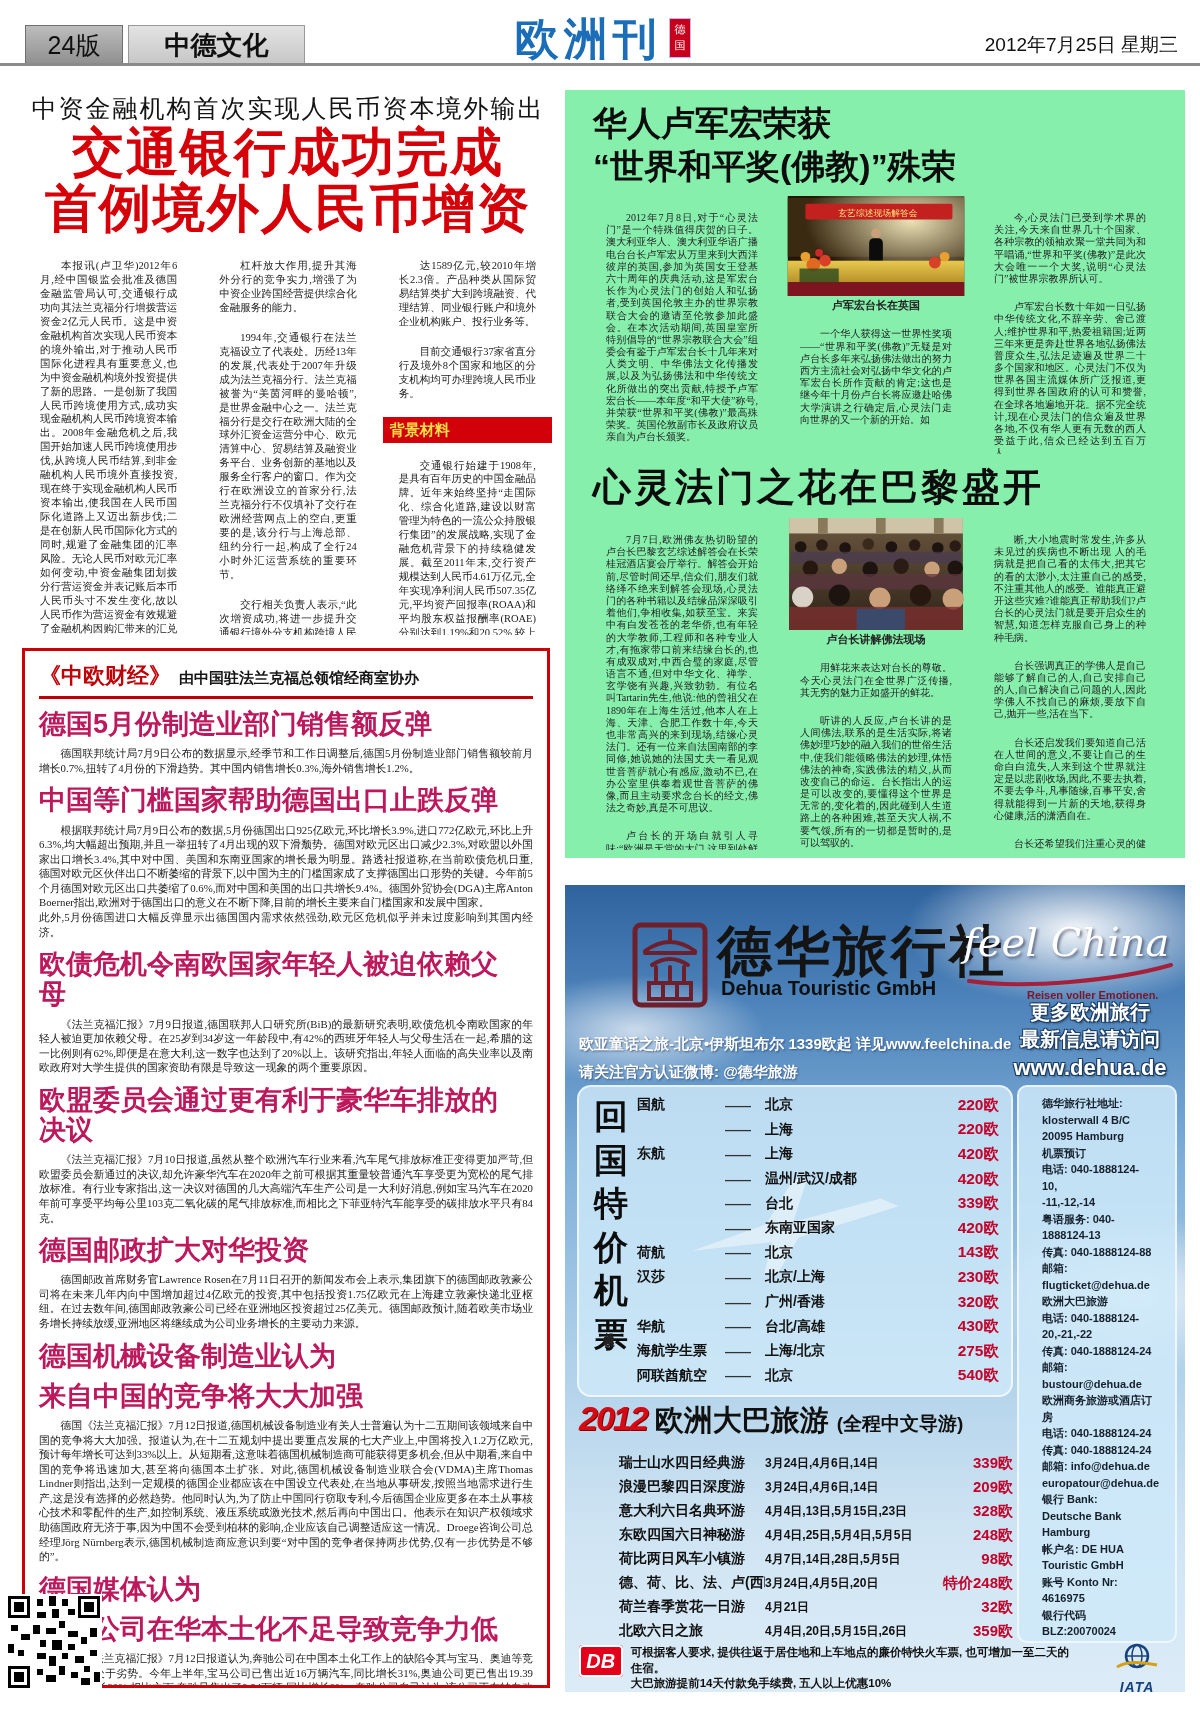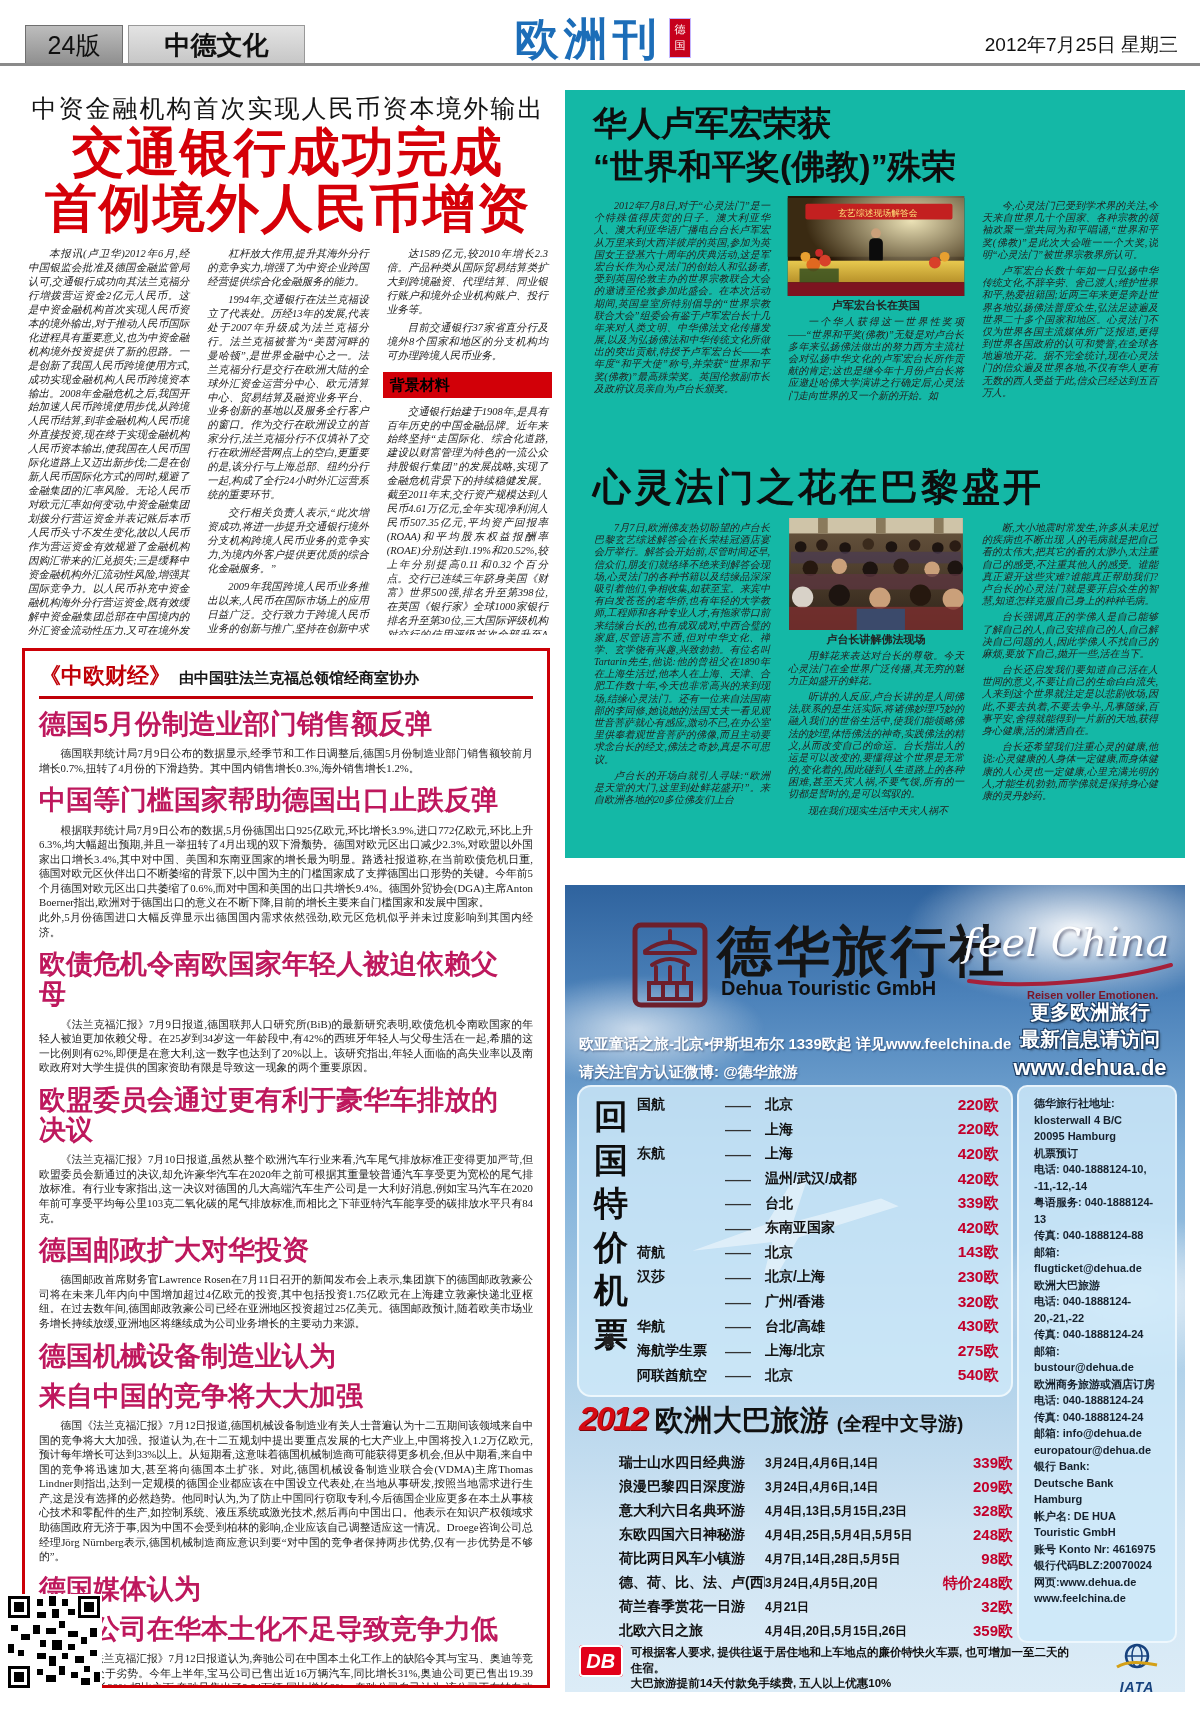--- a/index.html
+++ b/index.html
@@ -1,55 +1,55 @@
 <!DOCTYPE html>
 <html><head>
 <meta charset="utf-8">
 <style>
   html,body{margin:0;padding:0;background:#ffffff;}
   .page{position:relative;width:1200px;height:1712px;background:#fff;overflow:hidden;
         font-family:"Liberation Sans",sans-serif;color:#111;}
   .abs{position:absolute;}
   .serif{font-family:"Liberation Serif",serif;}
   .just{text-align:justify;}
-  p.bp{margin:4px;text-indent:2em;font-style:italic;}
+  p.bp{margin:16px;text-indent:2em;}
   
   .hdr-rule{left:0;top:63px;width:1200px;height:3px;background:#8a8a8a;}
   .pageno{left:25px;top:25px;width:96px;height:38px;background:linear-gradient(#bdbdbd,#8f8f8f);
           border:1px solid #6f6f6f;display:flex;align-items:center;justify-content:center;
           font-size:25px;color:#101010;}
   .secbox{left:128px;top:25px;width:175px;height:38px;background:linear-gradient(#e3e3e3,#c6c6c6);
           border:1px solid #999;display:flex;align-items:center;justify-content:center;
           font-size:26px;font-weight:bold;color:#101010;}
   .masthead{left:50%;top:10px;transform:translateX(-58%);font-size:44px;font-weight:bold;
             color:#1c6db8;letter-spacing:5px;white-space:nowrap;}
   .mtag{left:669px;top:18px;width:22px;height:40px;background:#c6001c;border:1px solid #c4b5fd;
         color:#fff;font-size:11px;line-height:1.45;text-align:center;padding-top:3px;box-sizing:border-box;
         word-break:break-all;}
   .hdate{right:22px;top:32px;font-size:19px;color:#111;}
   
   .kicker{left:24px;top:92px;width:528px;text-align:center;font-size:25px;letter-spacing:2px;color:#141414;}
   .bankhead{left:24px;top:124px;width:528px;text-align:center;color:#d50008;font-weight:bold;
             font-size:52px;line-height:1.08;letter-spacing:2px;white-space:nowrap;}
   .bankcols{left:24px;top:243px;width:528px;height:392px;display:flex;gap:10px;overflow:hidden;}
   .bcol{flex:1;font-size:10.5px;line-height:1.33;color:#1a1a1a;}
-  .bgbox{background:#d20008;color:#000000;font-family:"Liberation Sans",sans-serif;
+  .bgbox{background:#d20008;color:#fde047;font-family:"Liberation Sans",sans-serif;
          font-weight:bold;font-size:15px;padding:3px 7px;margin:9px 0 7px 0;}
   
   .finbox{left:22px;top:648px;width:528px;height:1040px;border:3px solid #cc0007;background:#fff;
           box-sizing:border-box;padding:10px 14px 6px 14px;overflow:hidden;}
   .finhdr{border-bottom:3px solid #c00007;padding-bottom:5px;display:flex;align-items:baseline;gap:8px;}
   .finbrand{color:#c00007;font-weight:bold;font-size:22px;font-family:"Liberation Serif",serif;}
   .fincoop{font-size:15px;font-weight:bold;color:#161616;}
   .fin-article h2{margin:10px 16px 0 0;font-size:27px;line-height:1.12;color:#be185d;font-weight:bold;}
   .fbody{margin:7px 0 0 0;font-size:10.8px;line-height:1.35;color:#1a1a1a;white-space:pre-line;
          font-family:"Liberation Serif",serif;text-align:justify;text-indent:2em;}
   .qr{left:6px;top:1594px;width:96px;height:96px;background:#fff;padding:2px;box-sizing:border-box;}
   
-  .pink{left:565px;top:90px;width:620px;height:768px;background:#14b8a6;overflow:hidden;}
+  .pink{left:565px;top:90px;width:620px;height:768px;background:#86efac;overflow:hidden;}
   .p-head1{position:absolute;left:28px;top:12px;font-size:34px;font-weight:bold;line-height:1.25;color:#0d0d0d;}
   .p1cols{position:absolute;left:25px;top:106px;width:572px;height:258px;display:flex;gap:10px;overflow:hidden;}
   .p-head2{position:absolute;left:28px;top:372px;font-size:38px;font-weight:bold;color:#0d0d0d;letter-spacing:3px;}
   .p2cols{position:absolute;left:25px;top:428px;width:572px;height:332px;display:flex;gap:10px;overflow:hidden;}
   .pcol{flex:1;font-size:10px;line-height:1.22;color:#222;}
   .caption{text-align:center;font-weight:bold;font-size:11px;margin:3px 0 4px 0;
            font-family:"Liberation Serif",serif;}
   .photo{width:100%;display:block;}
   
   .ad{left:565px;top:885px;width:620px;height:807px;overflow:hidden;
@@ -82,21 +82,21 @@
   .vnote{position:absolute;left:22px;top:236px;writing-mode:vertical-rl;font-size:11px;font-weight:bold;color:#222;letter-spacing:1px;}
   .plane{position:absolute;left:90px;top:70px;opacity:.45;transform:rotate(-10deg);}
   .frows{position:absolute;left:58px;top:6px;width:372px;}
   .frow{height:24.6px;display:flex;align-items:center;padding-right:10px;}
   .fair{width:88px;font-size:14px;font-weight:bold;color:#111;}
   .fsep{width:40px;font-size:13px;font-weight:bold;color:#333;}
   .fdest{flex:1;font-size:14px;font-weight:bold;color:#111;}
   .fprice{width:64px;text-align:right;font-size:15.5px;font-weight:bold;color:#c2002a;}
   .infopanel{position:absolute;left:452px;top:200px;width:160px;height:558px;
              background:rgba(206,233,249,.85);border:2px solid rgba(255,255,255,.65);border-radius:10px;
-             box-sizing:border-box;padding:8px 15px;font-size:11px;font-weight:bold;line-height:1.5;color:#15202c;overflow:hidden;}
+             box-sizing:border-box;padding:8px 23px;font-size:11px;font-weight:bold;line-height:1.5;color:#15202c;overflow:hidden;}
   .bushdr{position:absolute;left:14px;top:514px;display:flex;align-items:baseline;gap:8px;white-space:nowrap;}
   .busyear{font-size:34px;font-weight:bold;font-style:italic;color:#d50a12;
            text-shadow:1px 1px 0 #7e0207;letter-spacing:-2px;}
   .bustitle{font-size:29px;font-weight:bold;color:#101010;}
   .bussub{font-size:19px;font-weight:bold;color:#101010;}
   .busrows{position:absolute;left:14px;top:566px;width:434px;}
   .brow{height:24px;display:flex;align-items:center;margin-left:40px;}
   .bname{flex:1;font-size:14px;font-weight:bold;color:#101010;white-space:nowrap;overflow:hidden;}
   .bdates{width:168px;font-size:12px;font-weight:bold;color:#101010;white-space:nowrap;}
   .bprice{width:80px;text-align:right;font-size:15px;font-weight:bold;color:#c2002a;white-space:nowrap;}

